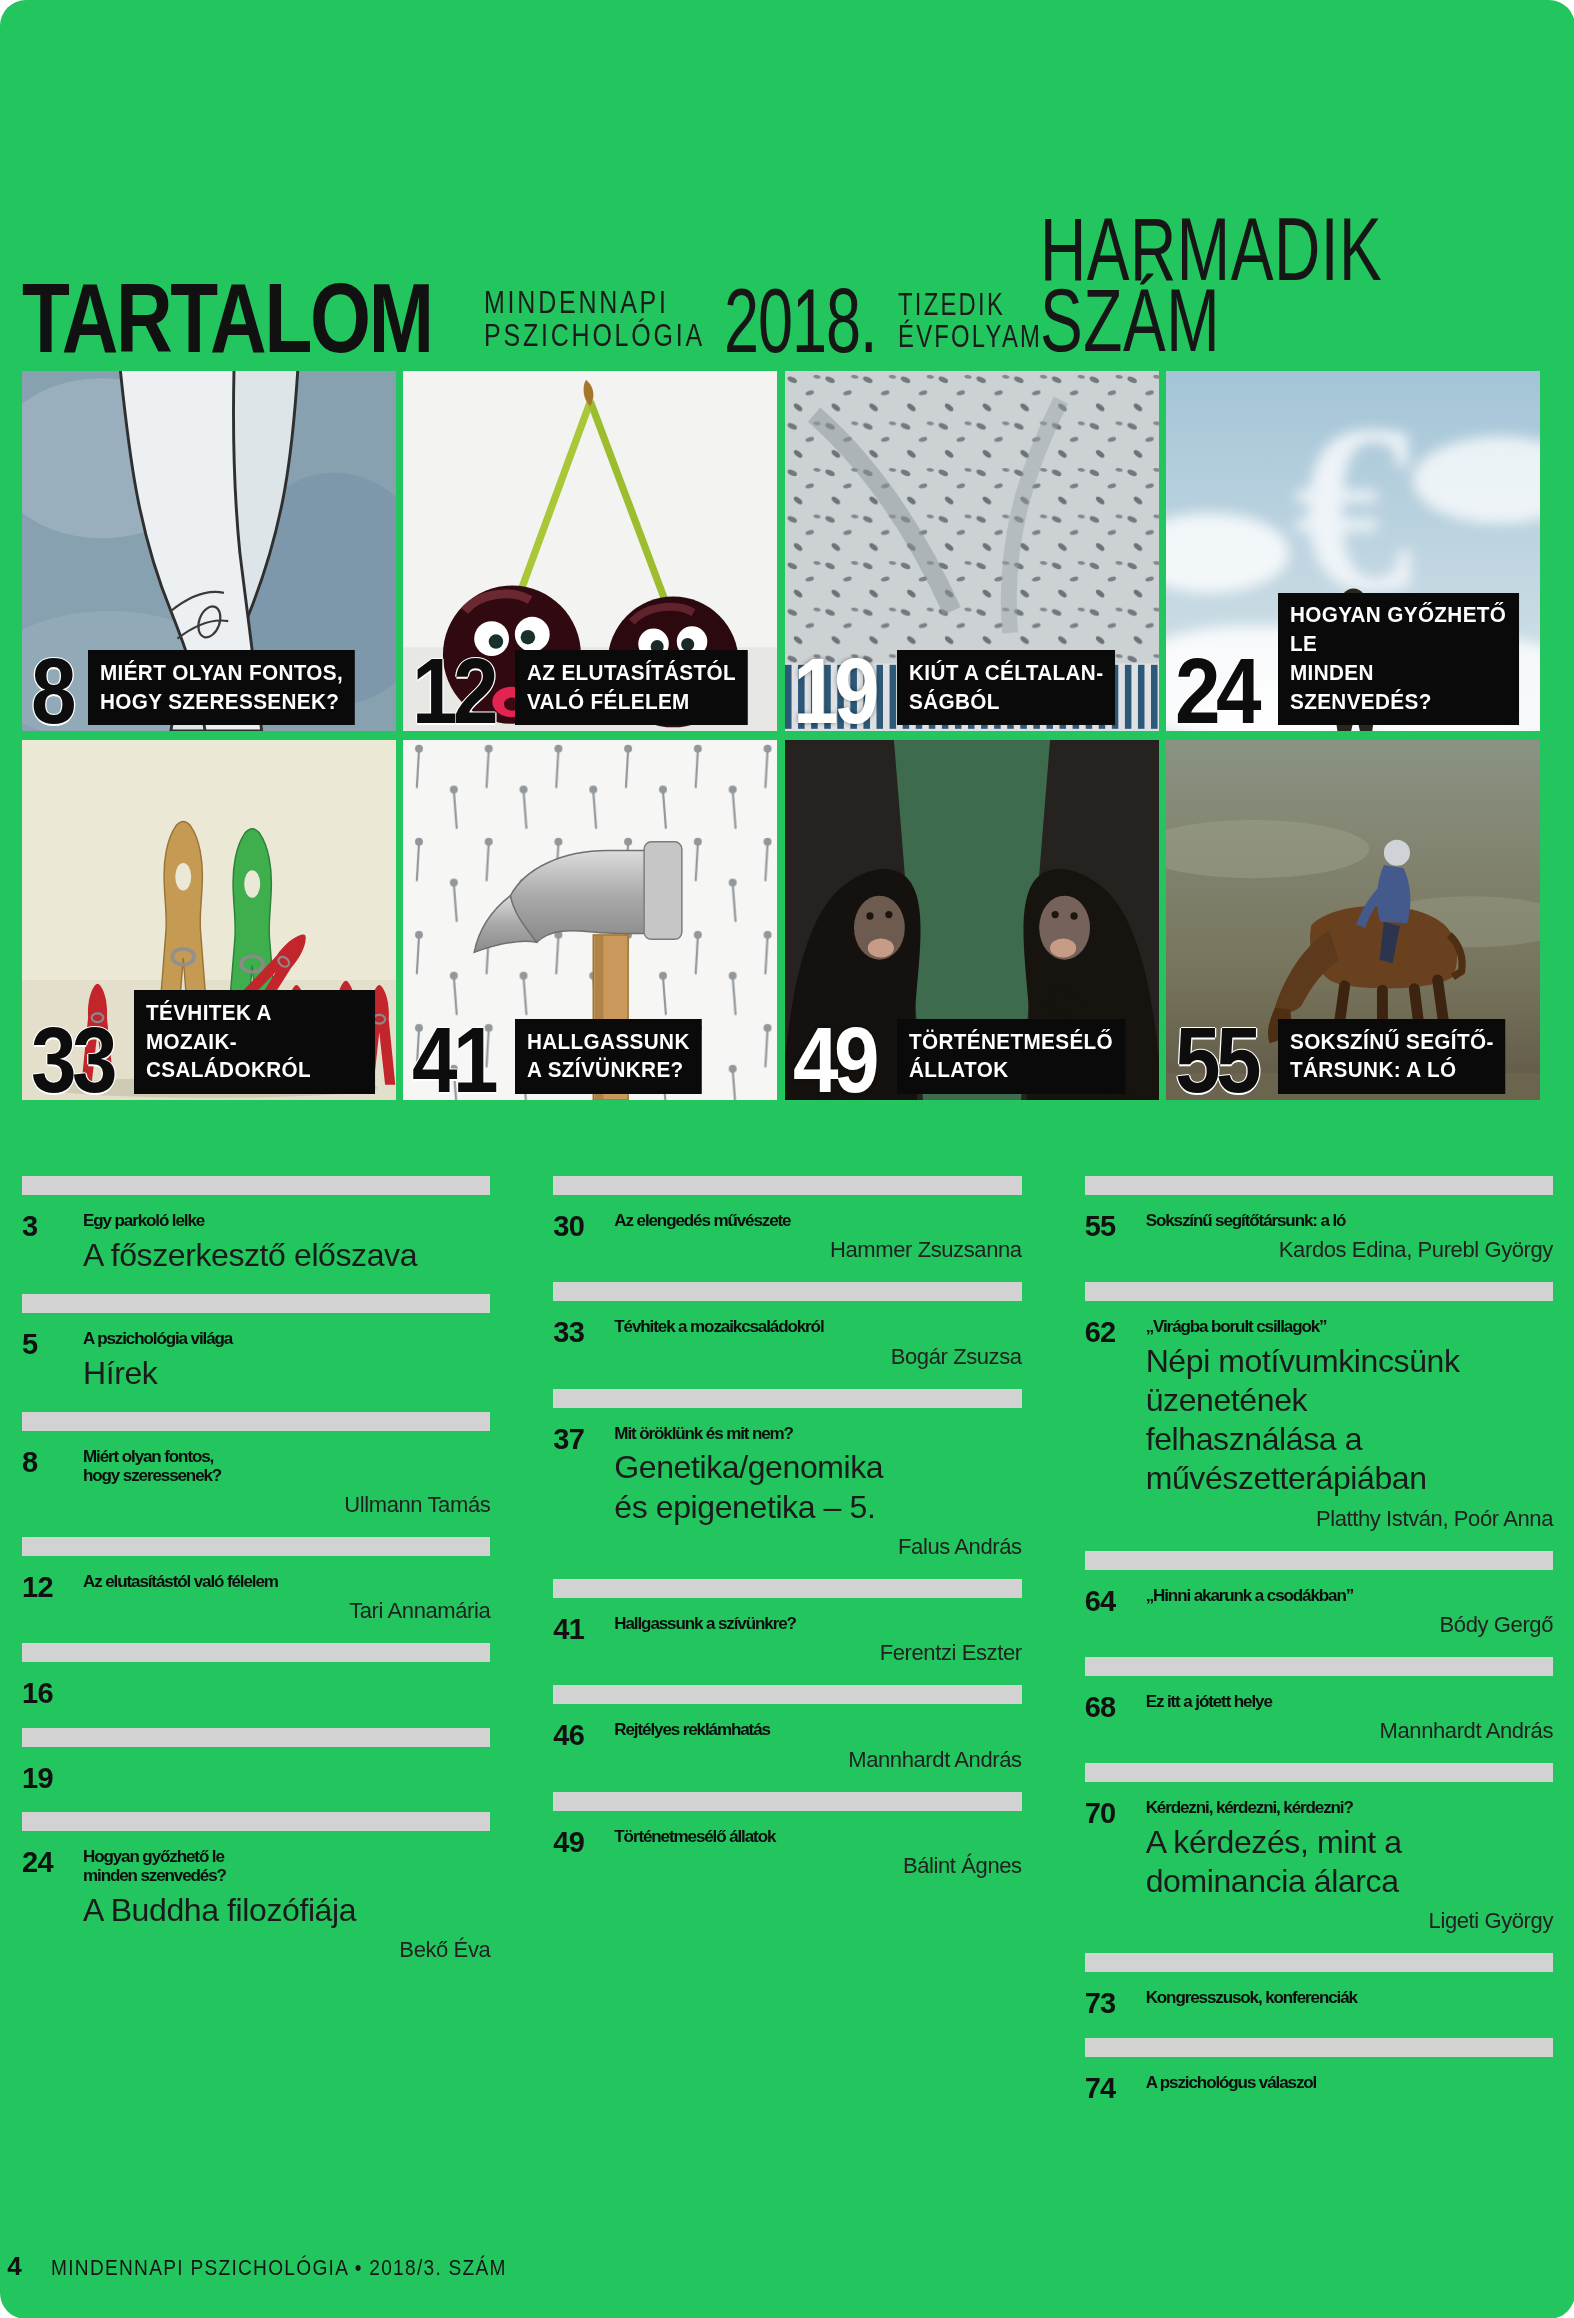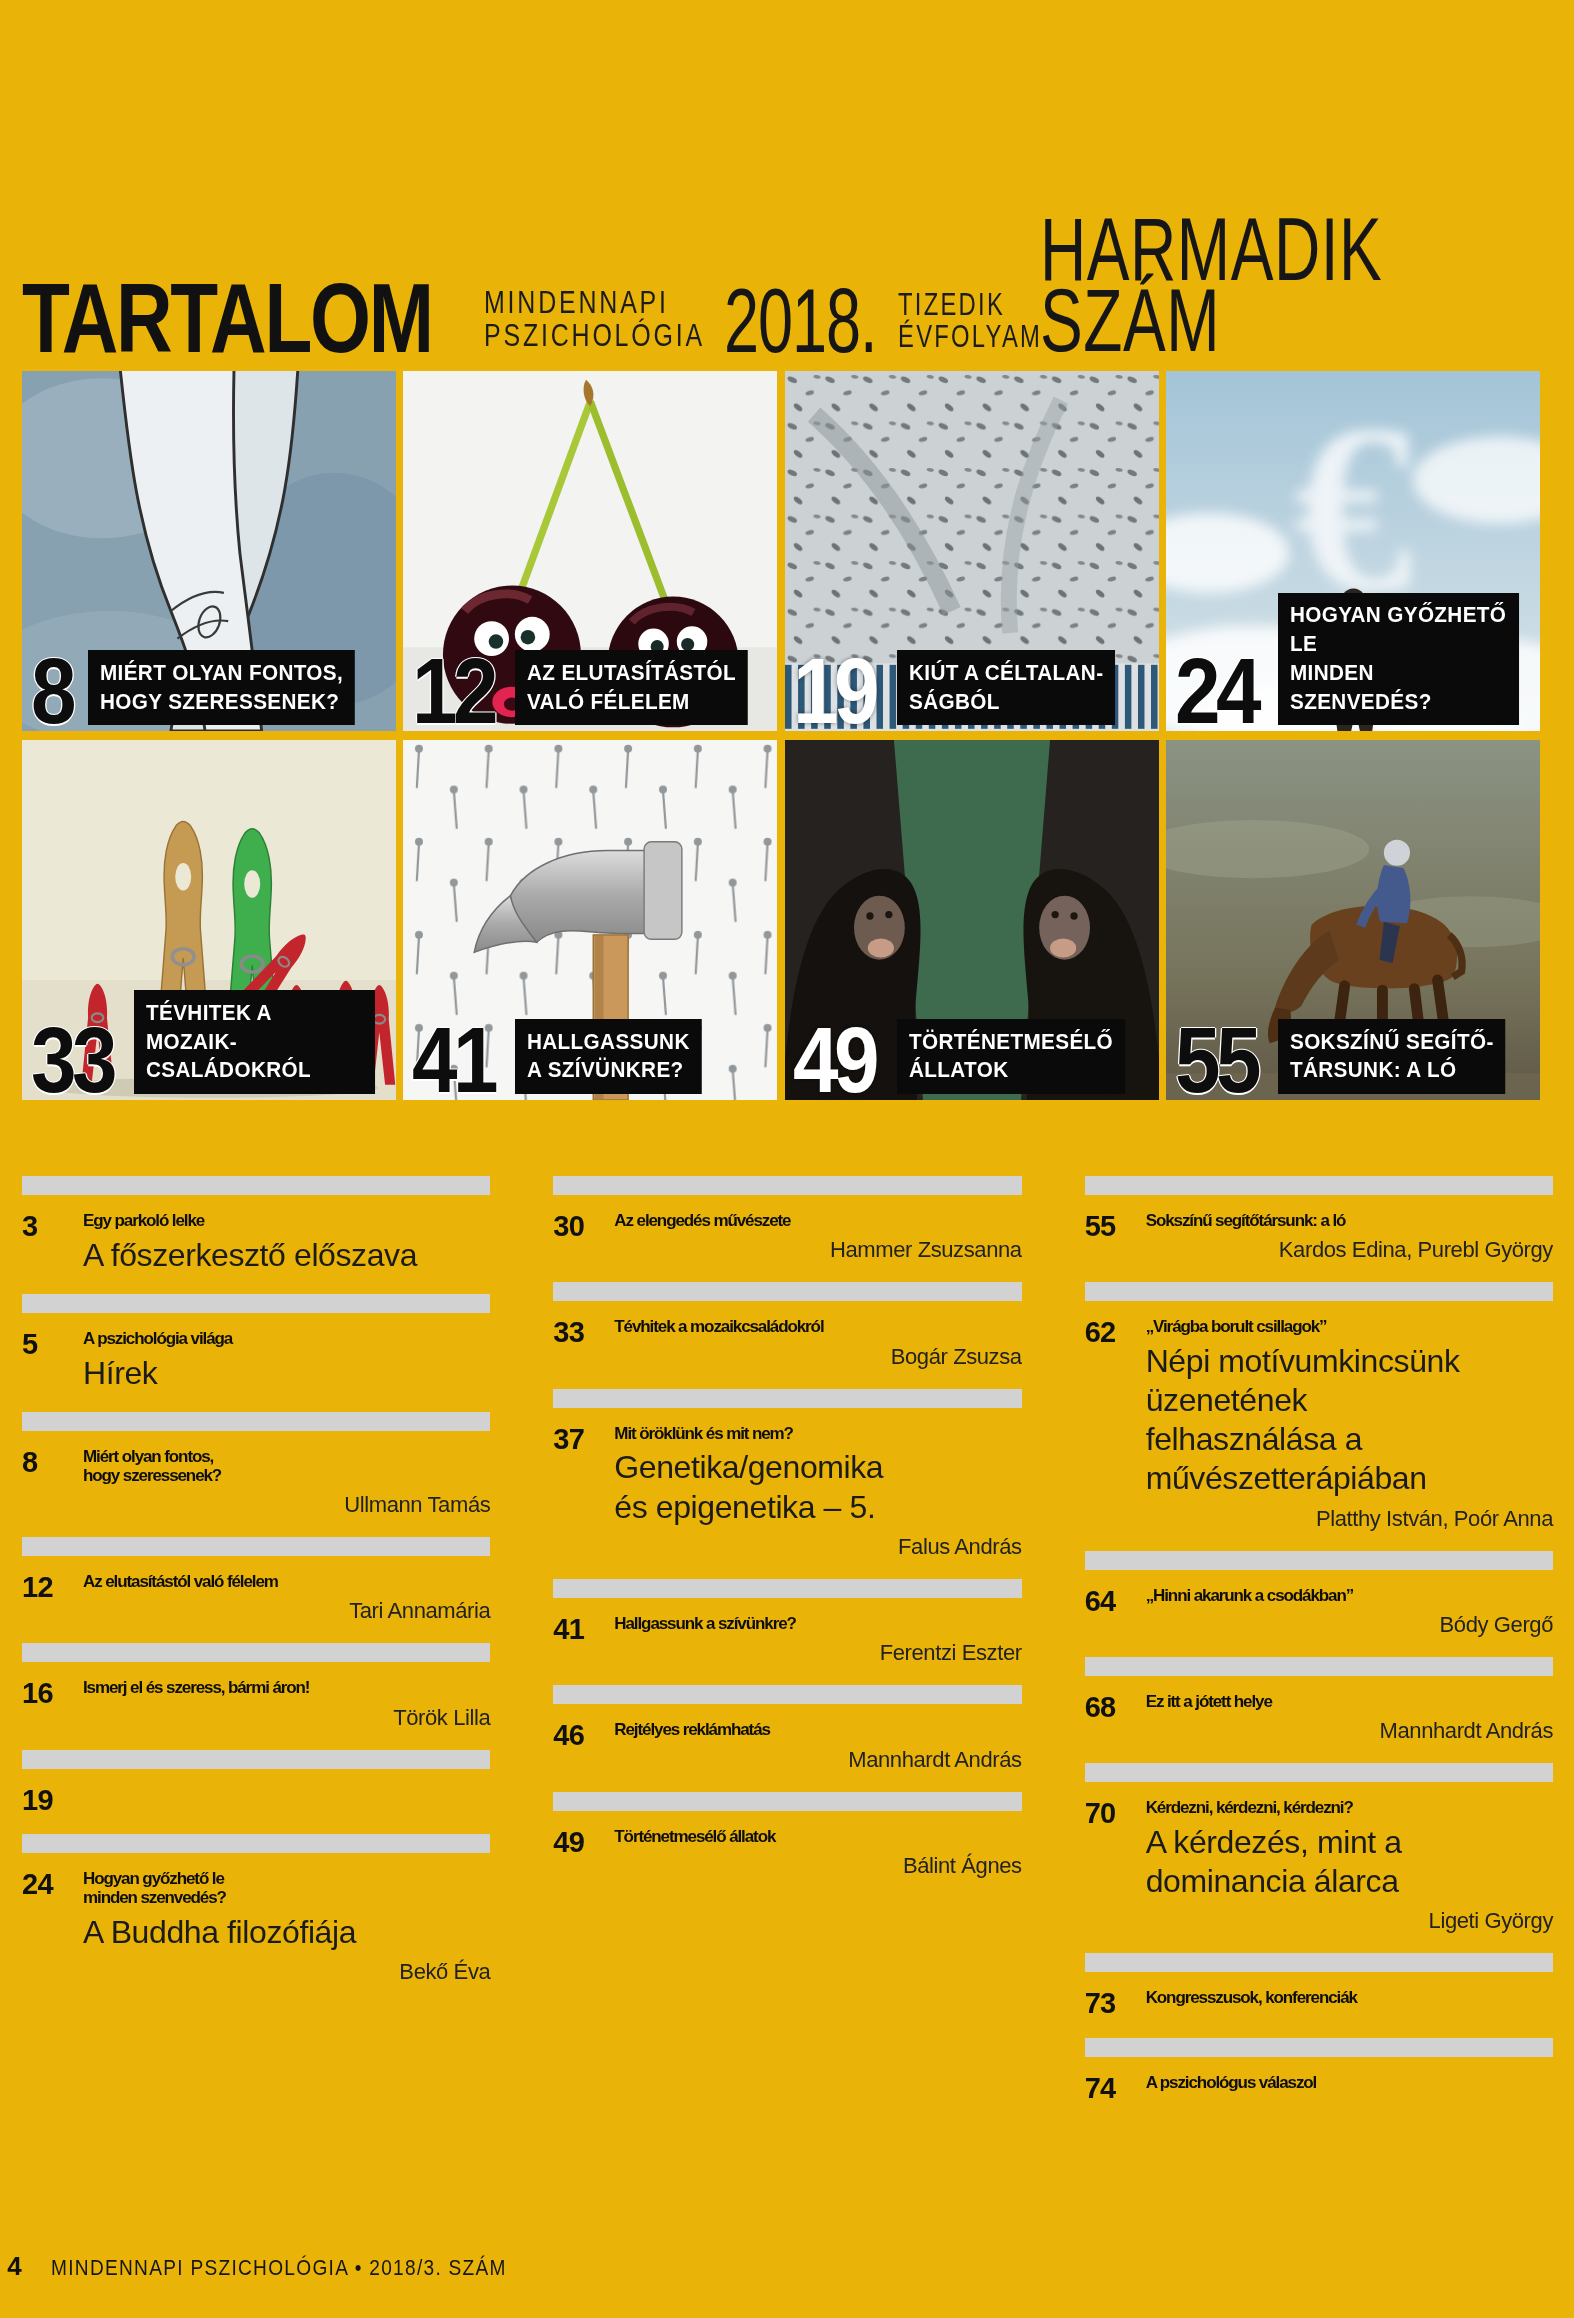--- a/index.html
+++ b/index.html
@@ -1,17 +1,17 @@
 <!DOCTYPE html>
 <html lang="hu" style="font-size:11.6px"><head>
 <meta charset="utf-8">
 <style>
   html,body{margin:0;padding:0;background:#ffffff;}
-  .page{position:relative;width:1575px;height:2319px;background:#eab308;overflow:hidden;
-        font-family:"Liberation Sans",sans-serif;color:#111;}
+  .page{position:relative;width:1575px;height:2319px;background:#22c55e;overflow:hidden;
+        font-family:"Liberation Sans",sans-serif;color:#111;border-radius:26px;}
 
   
   .header{position:absolute;top:263px;left:22px;right:22px;height:93px;}
   .hpiece{position:absolute;bottom:0;white-space:pre-line;transform-origin:left bottom;}
   .h-title{left:0;font-size:98px;font-weight:900;letter-spacing:-2.9px;line-height:.78;transform:scaleX(.80);}
   .h-mag{left:462px;bottom:3.6px;font-size:32px;font-weight:400;letter-spacing:3.6px;line-height:1.04;transform:scaleX(.78);color:#1c1c1c;}
   .h-year{left:702px;font-size:90px;font-weight:400;letter-spacing:-1.5px;line-height:.78;transform:scaleX(.70);color:#161616;}
   .h-vol{left:876px;bottom:3.6px;font-size:30.5px;font-weight:400;letter-spacing:2.9px;line-height:1.06;transform:scaleX(.78);color:#1c1c1c;}
   .h-issue{left:1018px;font-size:89px;font-weight:400;letter-spacing:0.7px;line-height:.80;transform:scaleX(.72);color:#161616;}
 
@@ -344,24 +344,20 @@
       <div class="entry">
         <div class="enum">12</div>
         <div class="ebody">
             <div class="etitle">Az elutasítástól való félelem</div>
         <div class="eauthor">Tari Annamária</div>
           </div>
       </div>
       <div class="bar"></div>
       <div class="entry">
         <div class="enum">16</div>
-        <div class="ebody">
-            <div class="etitle">Ismerj el és szeress, bármi áron!</div>
-        <div class="eauthor">Török Lilla</div>
-          </div>
       </div>
       <div class="bar"></div>
       <div class="entry">
         <div class="enum">19</div>
       </div>
       <div class="bar"></div>
       <div class="entry">
         <div class="enum">24</div>
         <div class="ebody">
             <div class="etitle">Hogyan győzhető le

